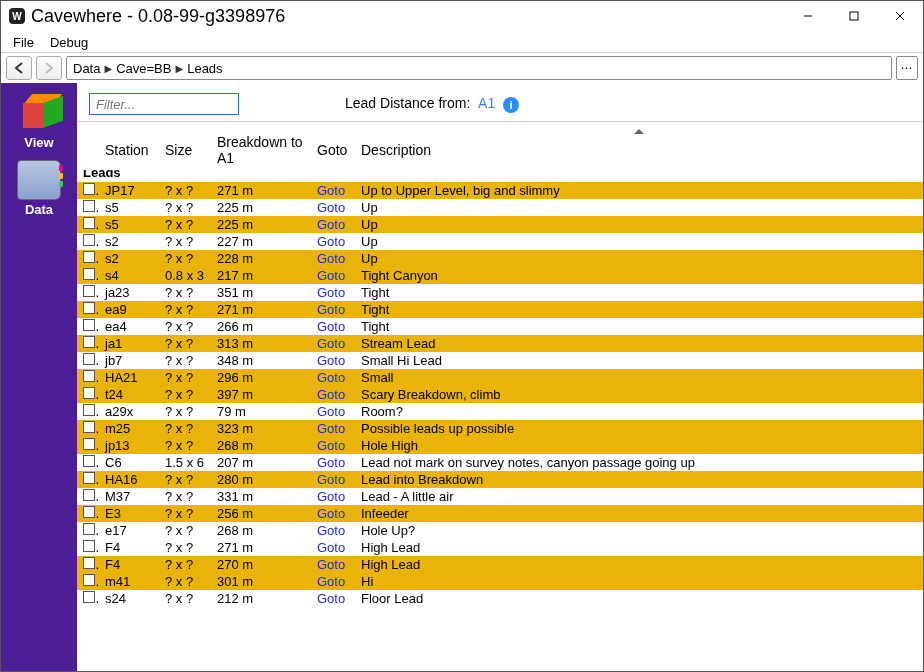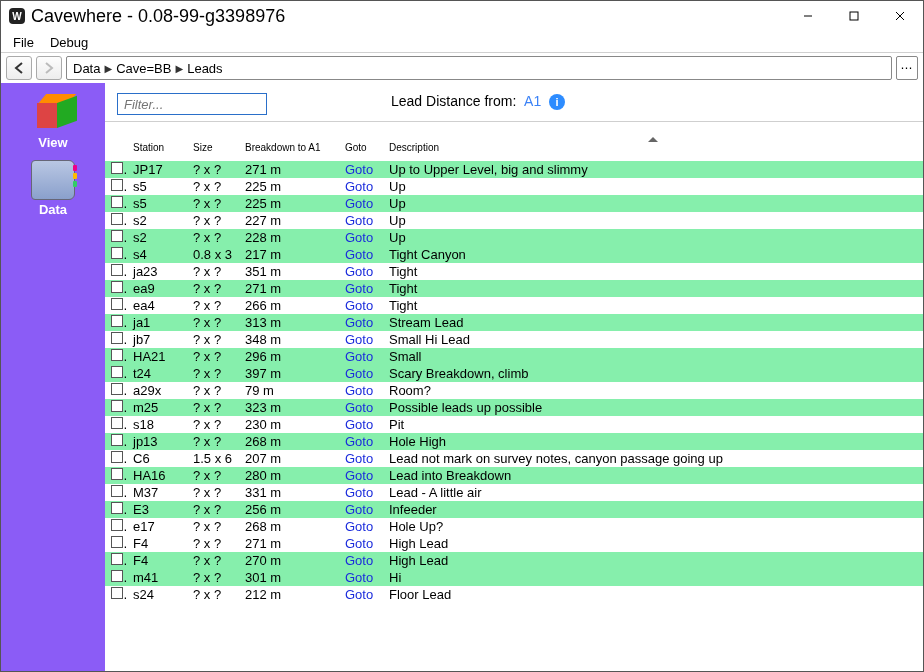--- a/index.html
+++ b/index.html
@@ -13,48 +13,48 @@
   .menubar { height: 22px; display: flex; align-items: flex-end; padding: 0 4px; border-bottom: 1px solid #d0d0d0; font-size: 13px; }
   .menubar .menu-item { padding: 2px 8px; }
   .toolbar-row { height: 30px; display: flex; align-items: center; padding: 3px 5px; gap: 4px; }
   .nav-btn { width: 26px; height: 24px; border: 1px solid #aaa; border-radius: 3px; background: linear-gradient(#fdfdfd,#ededed); display: flex; align-items: center; justify-content: center; }
   .nav-btn.disabled { color: #999; }
   .breadcrumb-bar { flex: 1; height: 24px; border: 1px solid #888; border-radius: 2px; display: flex; align-items: center; padding: 0 6px; gap: 4px; font-size: 13px; }
   .breadcrumb-seg { display: flex; align-items: center; gap: 4px; }
   .bc-arrow { font-size: 10px; color: #333; }
   .overflow-btn { width: 22px; height: 24px; border: 1px solid #888; border-radius: 2px; display: flex; align-items: center; justify-content: center; font-size: 12px; letter-spacing: 1px; }
   .body { flex: 1; display: flex; min-height: 0; }
-  .sidebar { width: 104px; background: #8b5cf6; display: flex; flex-direction: column; align-items: center; padding-top: 4px; }
+  .sidebar { width: 76px; background: #4c1d95; display: flex; flex-direction: column; align-items: center; padding-top: 4px; }
   .side-btn { width: 70px; padding: 4px 0 6px; display: flex; flex-direction: column; align-items: center; color: #fff; font-weight: bold; font-size: 13px; border-radius: 3px; }
   .side-btn .cube { width: 42px; height: 42px; position: relative; margin-bottom: 2px; }
   .cube .ftop { position:absolute; width:30px; height:10px; background:#ff8c00; transform: skewX(-40deg); left:10px; top:3px; }
   .cube .fleft { position:absolute; width:20px; height:25px; background:#d44; left:5px; top:12px; }
   .cube .fright { position:absolute; width:20px; height:25px; background:#2a2; left:25px; top:12px; transform: skewY(-20deg); transform-origin: left top; }
   .book { width: 44px; height: 40px; background: linear-gradient(#b9c7e3,#8aa0cc); border-radius: 4px 6px 6px 4px; position: relative; margin-bottom: 2px; border:1px solid #667; }
   .book::before { content:""; position:absolute; right:-3px; top:4px; width:4px; height:6px; background:#e08; border-radius:1px; box-shadow: 0 8px 0 #fb0, 0 16px 0 #3c6; }
   .content { flex: 1; display: flex; flex-direction: column; min-width: 0; }
-  .filter-row { display: flex; align-items: flex-start; padding: 10px 12px 6px; gap: 24px; }
+  .filter-row { display: flex; align-items: center; padding: 10px 12px 6px; gap: 6px; }
   .filter-input { width: 150px; height: 22px; border: 1px solid #2a6fc9; padding: 2px 6px; font-size: 13px; color: #888; font-style: italic; }
   .lead-dist-label { margin-left: 100px; font-size: 14px; }
   .lead-dist-val { color: #3b82f6; font-weight: 500; }
   .info-icon { width: 16px; height: 16px; border-radius: 50%; background: #2d8cff; color: #fff; display: inline-flex; align-items: center; justify-content: center; font-size: 11px; font-weight: bold; margin-left: 4px; vertical-align: middle; }
   .table-wrap { flex: 1; overflow: hidden; border-top: 1px solid #cfcfcf; position: relative; display: flex; }
   .table-scroll { flex: 1; overflow-y: scroll; }
   table { border-collapse: collapse; width: 100%; table-layout: fixed; }
-  thead th { text-align: left; font-weight: normal; font-size: 10px; padding: 4px 6px; border-bottom: 1px solid #cfcfcf; background: #fff; position: sticky; top: 16px; }
+  thead th { text-align: left; font-weight: normal; font-size: 14px; padding: 4px 6px; border-bottom: 1px solid #cfcfcf; background: #fff; position: sticky; top: 8px; }
   thead th.sort-ind { position: relative; }
   thead th.sort-ind::after { content:""; position:absolute; top:-1px; left:50%; transform:translateX(-50%); border-left:5px solid transparent; border-right:5px solid transparent; border-bottom:5px solid #666; }
   col.chk { width: 22px; }
   col.station { width: 60px; }
   col.size { width: 52px; }
   col.dist { width: 100px; }
   col.goto { width: 44px; }
   col.desc { }
   tbody tr.odd { background: #fff; }
-  tbody tr.even { background: #86efac; }
+  tbody tr.even { background: #eab308; }
   tbody td { padding: 1px 6px; font-size: 13px; white-space: nowrap; overflow: hidden; text-overflow: ellipsis; vertical-align: middle; height: 16px; }
   .group-hdr td { font-weight: bold; padding: 2px 6px; background:#fff; }
   .chkbox { width: 12px; height: 12px; border: 1px solid #555; display: inline-block; background:#fff; }
   .goto-link { color: #1a2bdc; }
 </style>
 </head>
 <body>
 
 <div class="window">
 
@@ -279,28 +279,20 @@
                   <td>Room?</td>
                 </tr>
                 <tr class="even">
                   <td><span class="chkbox"></span></td>
                   <td>m25</td>
                   <td>? x ?</td>
                   <td>323 m</td>
                   <td><span class="goto-link">Goto</span></td>
                   <td>Possible leads up possible</td>
                 </tr>
-                <tr class="odd">
-                  <td><span class="chkbox"></span></td>
-                  <td>s18</td>
-                  <td>? x ?</td>
-                  <td>230 m</td>
-                  <td><span class="goto-link">Goto</span></td>
-                  <td>Pit</td>
-                </tr>
                 <tr class="even">
                   <td><span class="chkbox"></span></td>
                   <td>jp13</td>
                   <td>? x ?</td>
                   <td>268 m</td>
                   <td><span class="goto-link">Goto</span></td>
                   <td>Hole High</td>
                 </tr>
                 <tr class="odd">
                   <td><span class="chkbox"></span></td>

